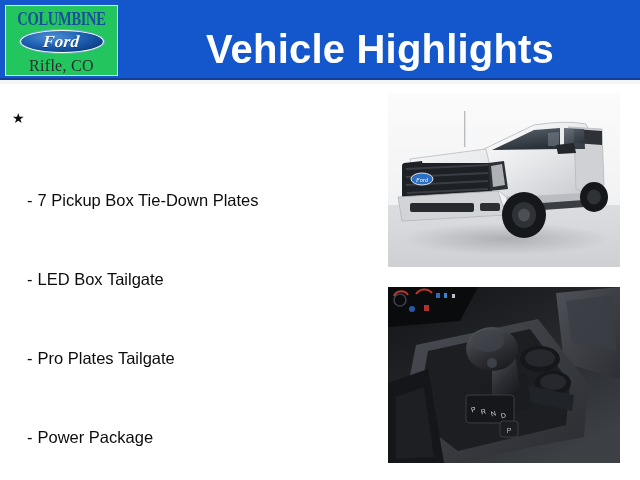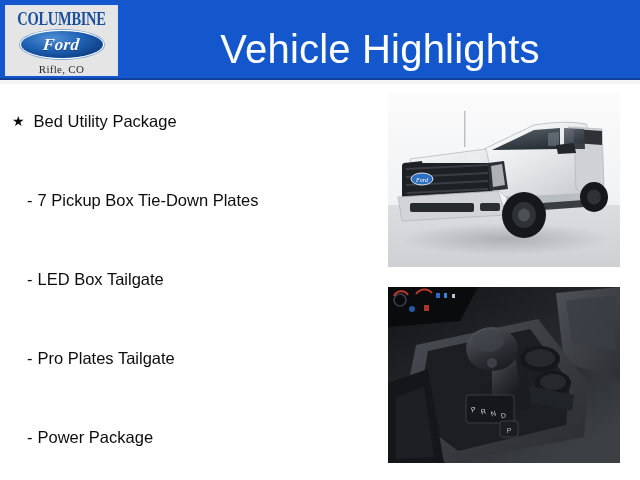--- a/index.html
+++ b/index.html
@@ -38,21 +38,21 @@
     height: 4px;
     background: #f4f5f7;
   }
 
   
   .logo-box {
     position: absolute;
     left: 5px; top: 5px;
     width: 113px;
     height: 71px;
-    background: #e5e5e5;
+    background: #22c55e;
     border: 1px solid #dfe3ea;
     box-sizing: border-box;
     display: flex;
     flex-direction: column;
     align-items: center;
     justify-content: flex-start;
     padding-top: 3px;
   }
   .logo-columbine {
     font-family: "Liberation Serif", serif;
@@ -85,39 +85,39 @@
     font-weight: bold;
     font-size: 17px;
     color: #ffffff;
     letter-spacing: 0.4px;
     transform: skewX(-6deg);
     text-shadow: 0 1px 0 rgba(0,0,0,0.35);
     line-height: 1;
   }
   .logo-city {
     font-family: "Liberation Serif", serif;
-    font-size: 11px;
+    font-size: 16px;
     color: #2b2b2b;
     margin-top: 4px;
     letter-spacing: 0.3px;
     white-space: nowrap;
   }
 
   
   .title {
     position: absolute;
     left: 130px; top: 0;
     width: 500px;
     height: 99px;
     display: flex;
     align-items: center;
     justify-content: center;
     color: #ffffff;
     font-size: 40px;
-    font-weight: normal;
+    font-weight: bold;
     letter-spacing: 0.2px;
     white-space: nowrap;
   }
 
   
   .list {
     position: absolute;
     left: 0; top: 84px;
     width: 380px;
     height: 396px;
@@ -175,21 +175,20 @@
     <span class="ford-script">Ford</span>
   </div>
   <div class="logo-city">Rifle, CO</div>
 </div>
 
 <div class="title">Vehicle Highlights</div>
 
 <div class="list" id="highlights-root">
     <div class="row lvl0" style="top: 28px;">
       <span class="bullet-star">★</span>
-      <span>Bed Utility Package</span>
     </div>
     <div class="row lvl1" style="top: 107px;">
       <span class="bullet-dash">-</span>
       <span>7 Pickup Box Tie-Down Plates</span>
     </div>
     <div class="row lvl1" style="top: 186px;">
       <span class="bullet-dash">-</span>
       <span>LED Box Tailgate</span>
     </div>
     <div class="row lvl1" style="top: 265px;">

